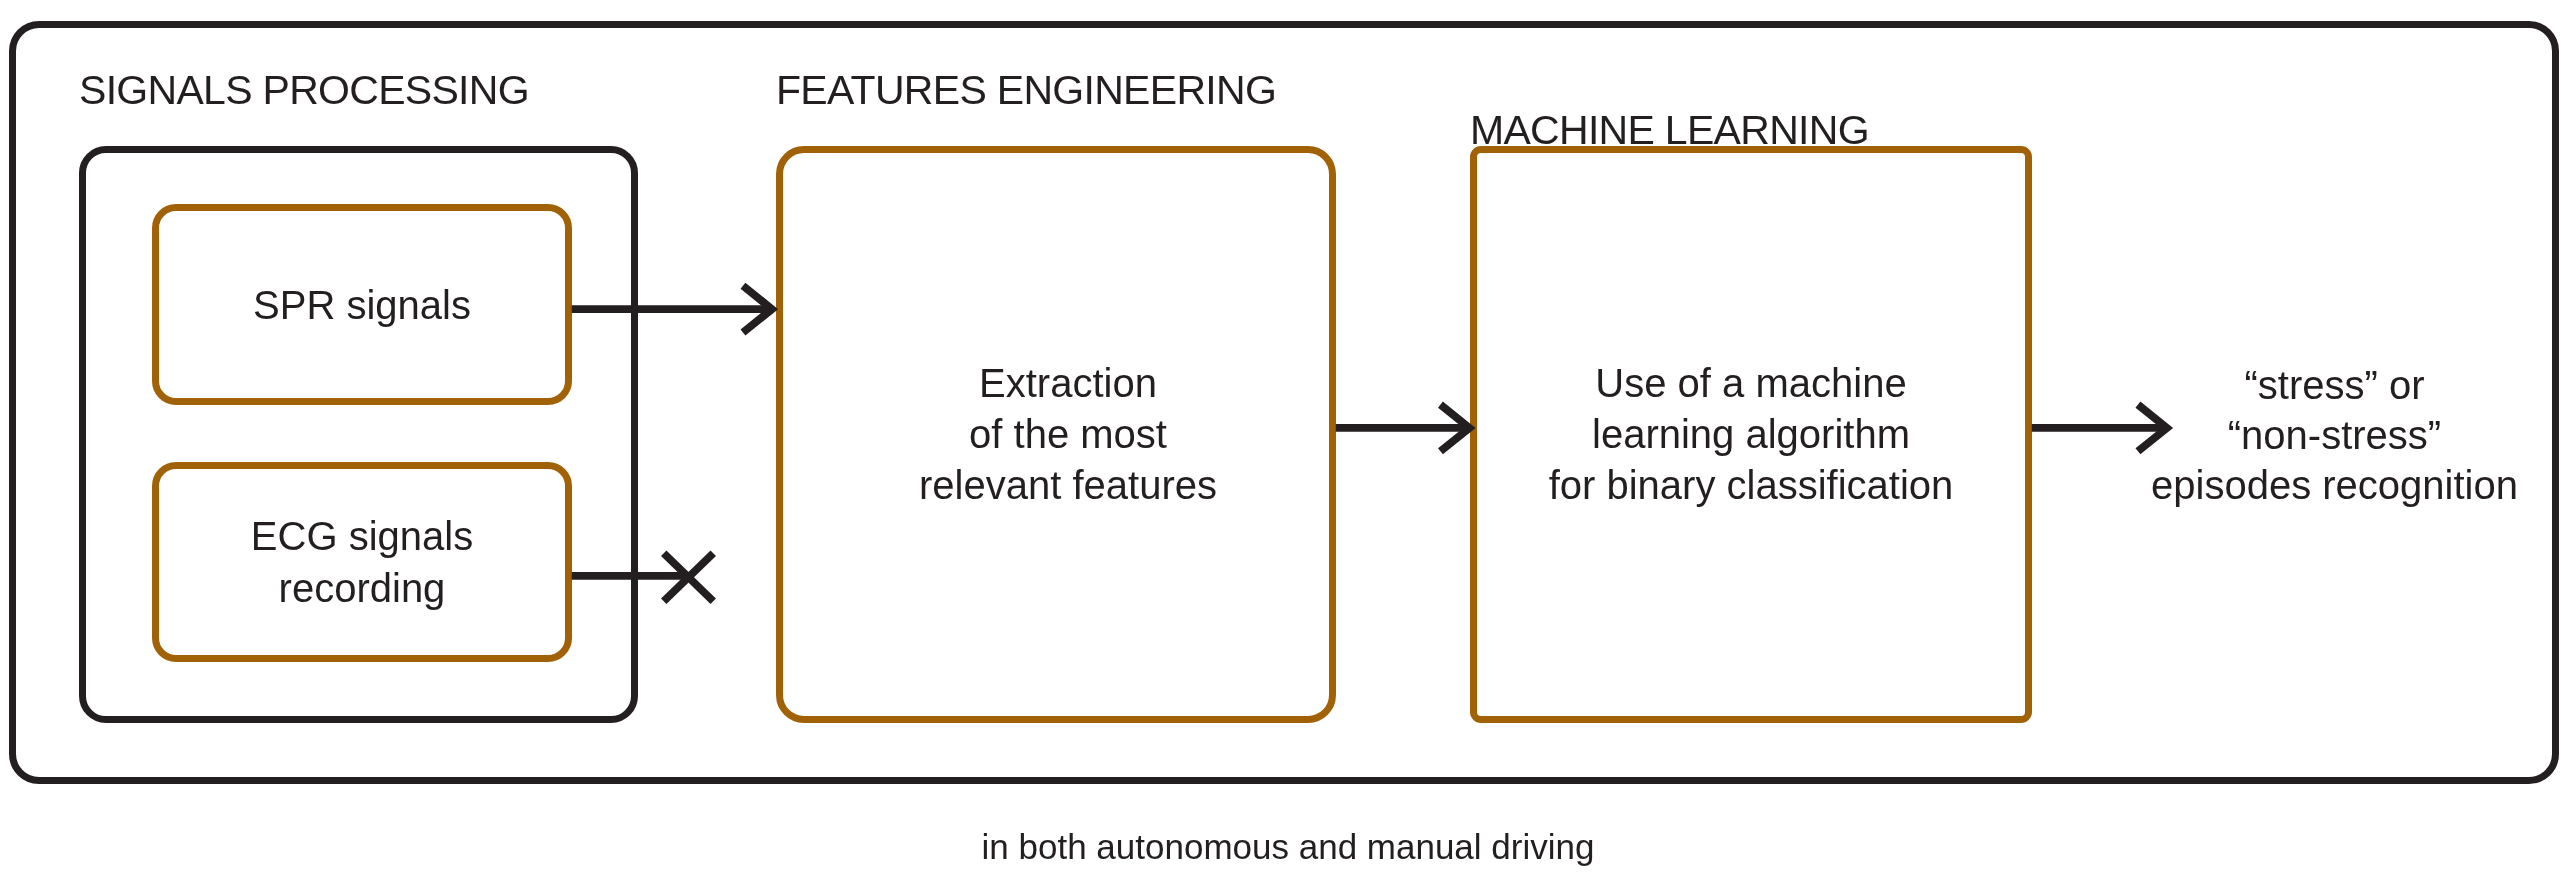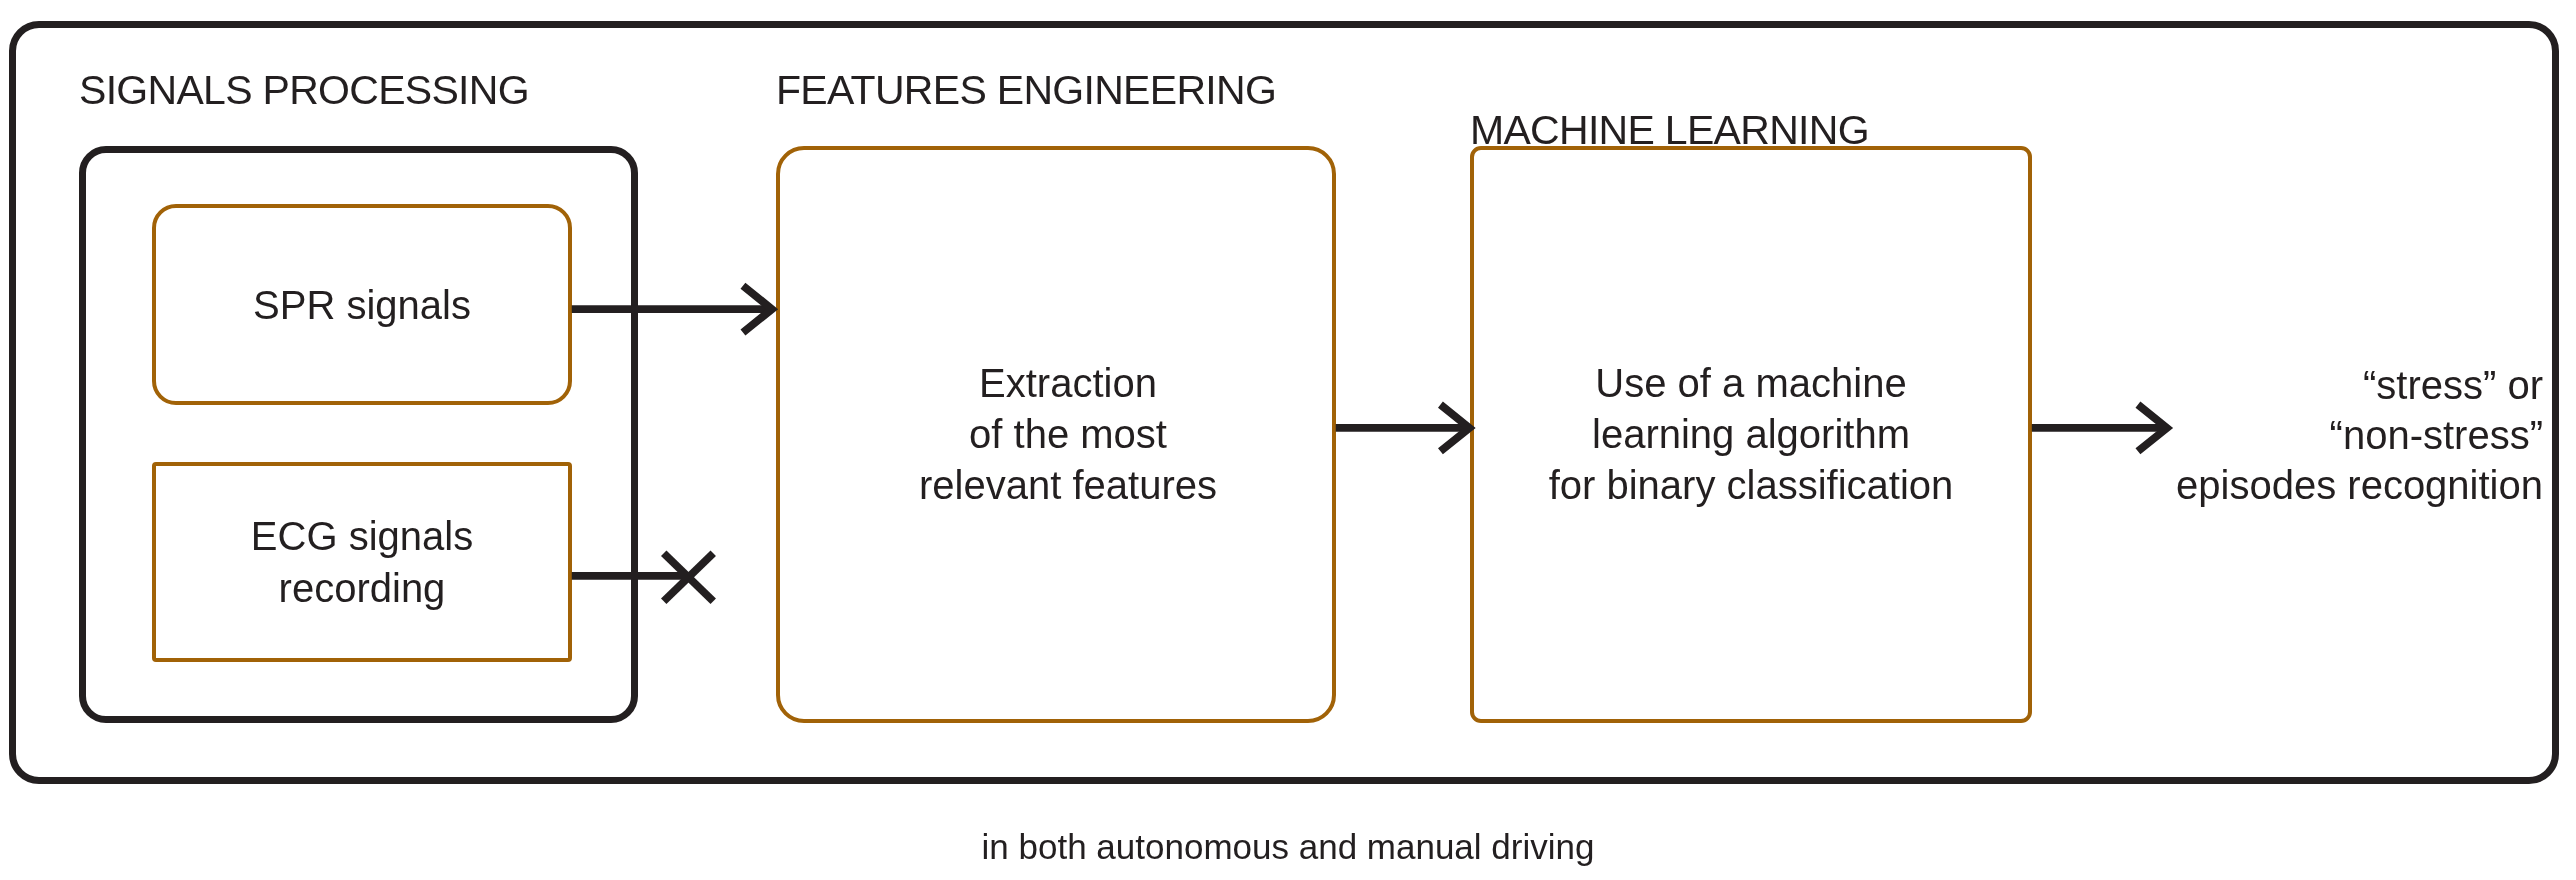--- a/index.html
+++ b/index.html
@@ -41,61 +41,61 @@
 
   .group-box {
     left: 79px; top: 146px;
     width: 559px; height: 577px;
     border: 7px solid #231f20;
     border-radius: 27px;
     box-sizing: border-box;
   }
 
   .node {
-    border: 4px solid #a16207;
+    border: 7px solid #a16207;
     box-sizing: border-box;
     display: flex;
     flex-direction: column;
     align-items: center;
     justify-content: center;
     text-align: center;
     font-size: 40px;
     line-height: 52px;
     white-space: nowrap;
   }
   .spr-box {
     left: 152px; top: 204px;
     width: 420px; height: 201px;
     border-radius: 24px;
   }
   .ecg-box {
     left: 152px; top: 462px;
     width: 420px; height: 200px;
-    border-radius: 4px;
+    border-radius: 24px;
   }
   .features-box {
     left: 776px; top: 146px;
     width: 560px; height: 577px;
     border-radius: 28px;
     line-height: 51px;
     padding-left: 24px;
   }
   .ml-box {
     left: 1470px; top: 146px;
     width: 562px; height: 577px;
     border-radius: 11px;
     line-height: 51px;
   }
 
   .output-block {
     left: 2126px; top: 146px;
     width: 417px; height: 577px;
     display: flex;
     flex-direction: column;
-    align-items: flex-end;
+    align-items: center;
     justify-content: center;
     text-align: center;
     font-size: 40px;
     line-height: 50px;
     white-space: nowrap;
   }
 
   .caption {
     left: 0; top: 822px;
     width: 2576px;

